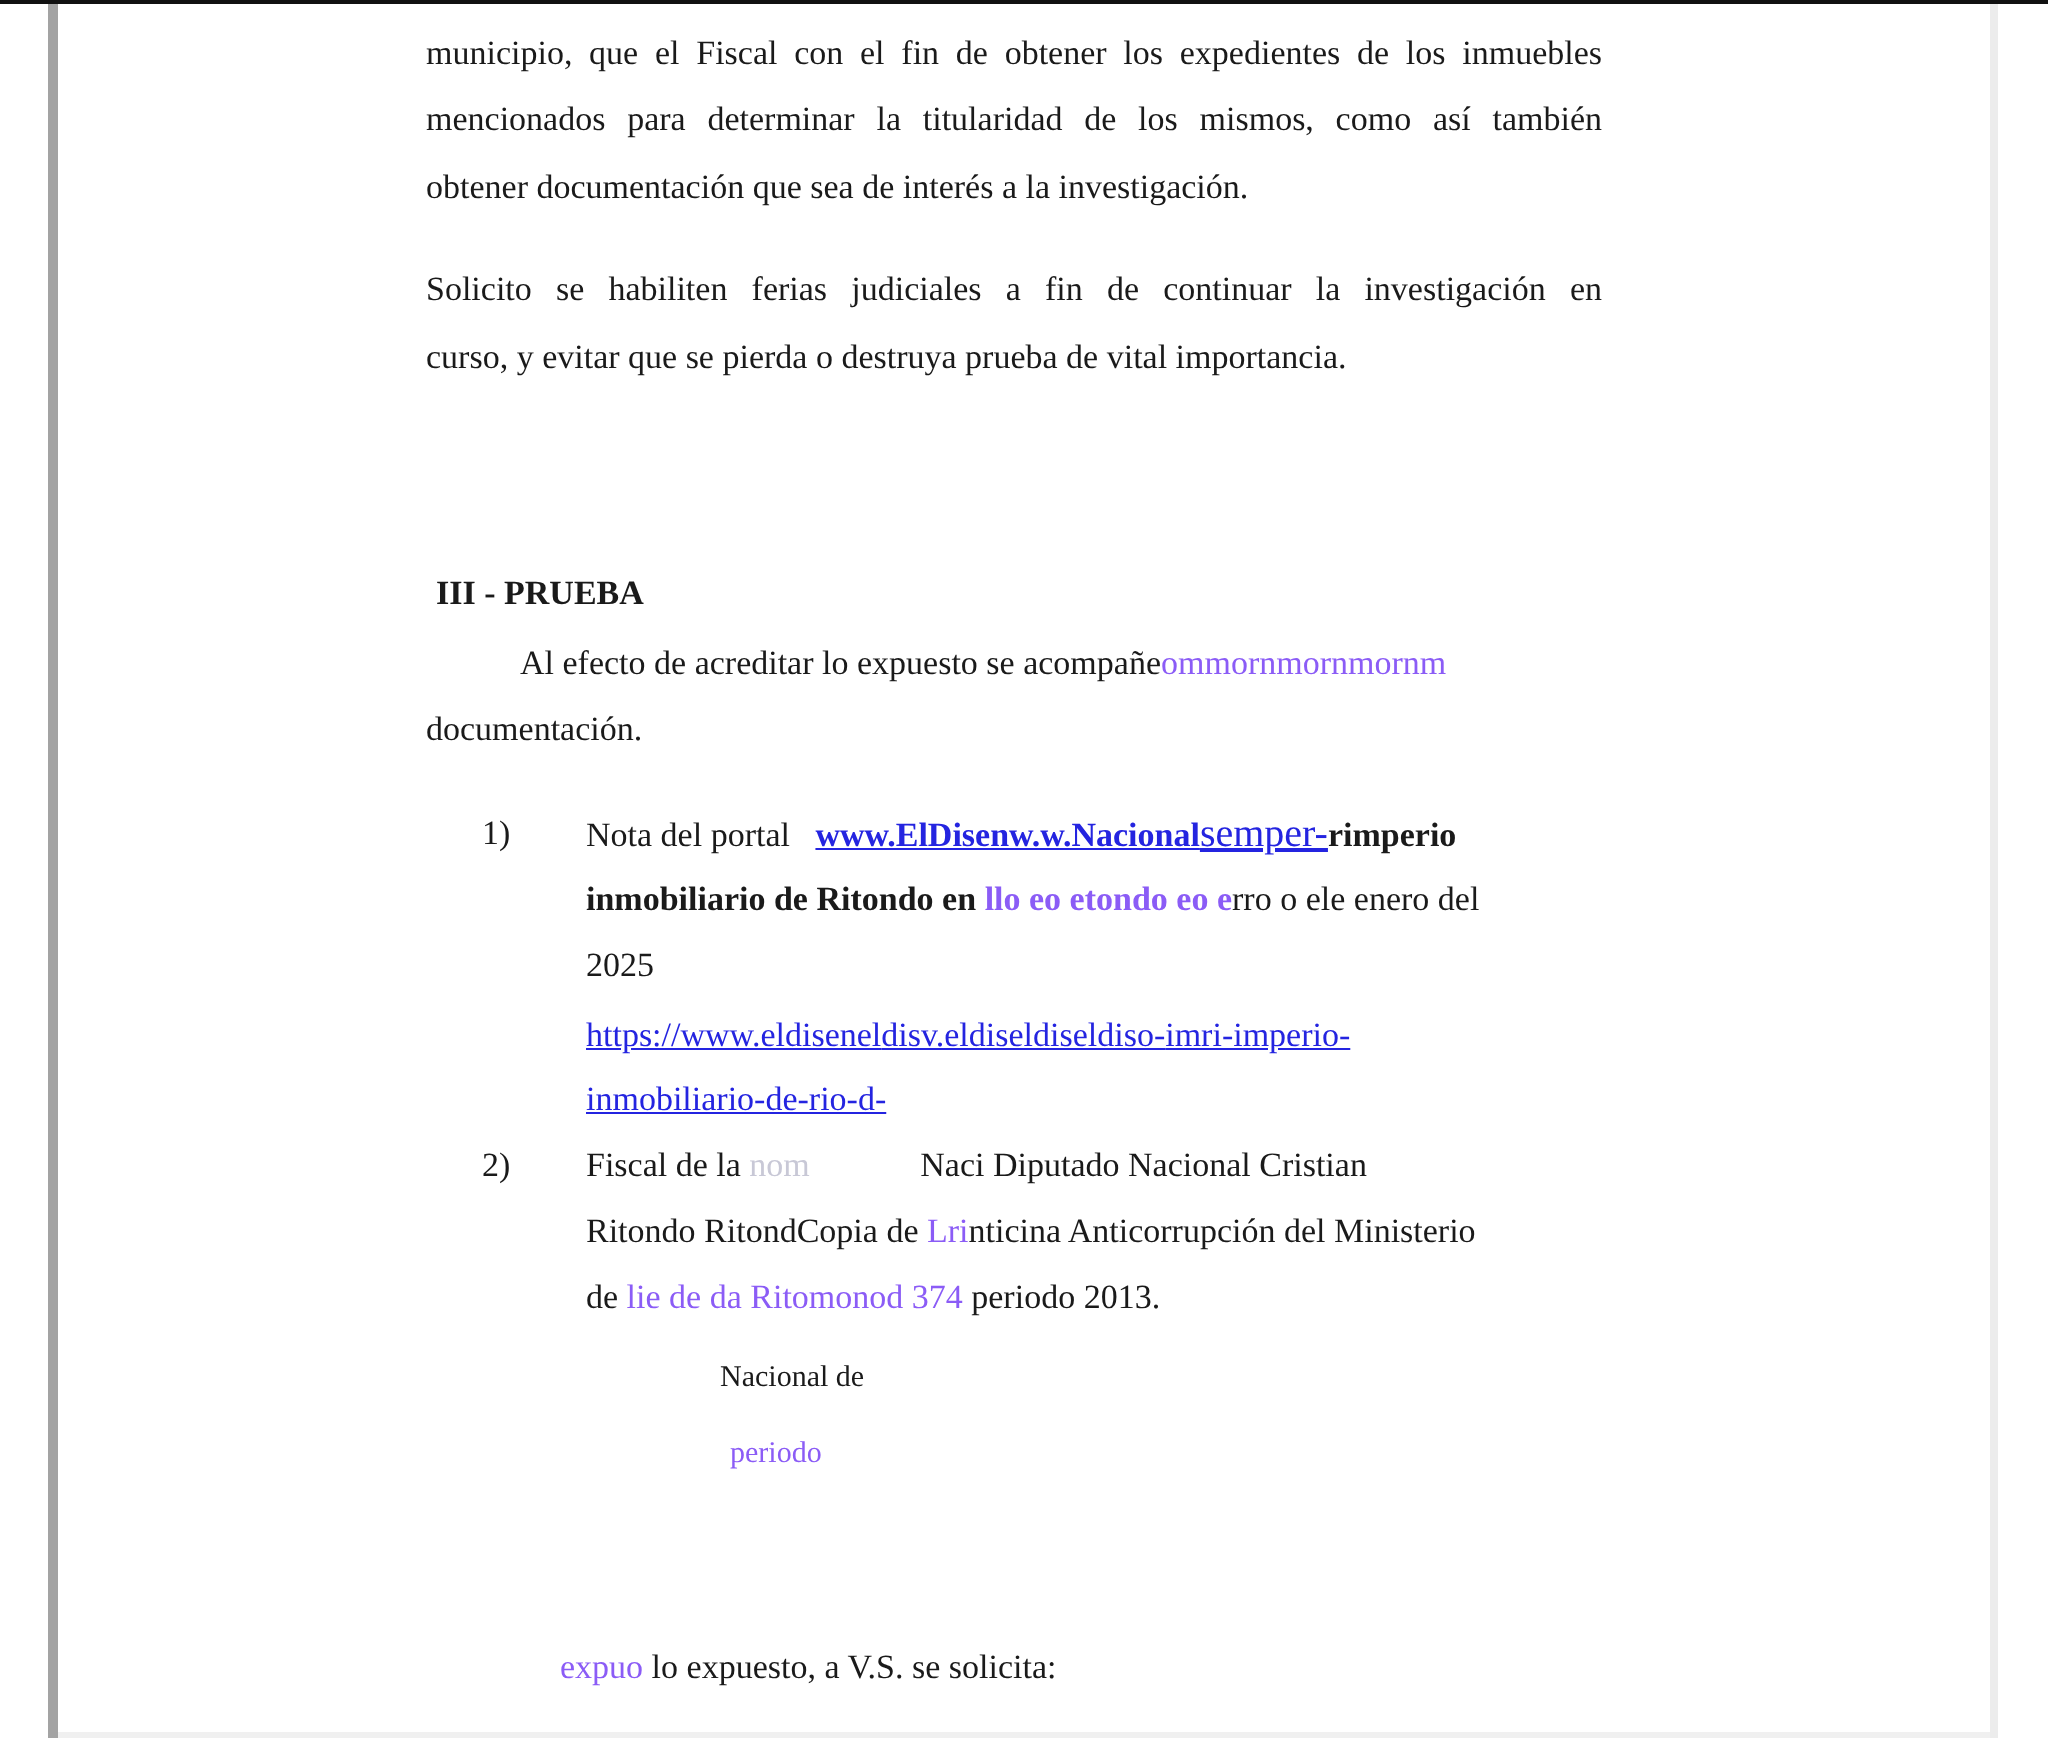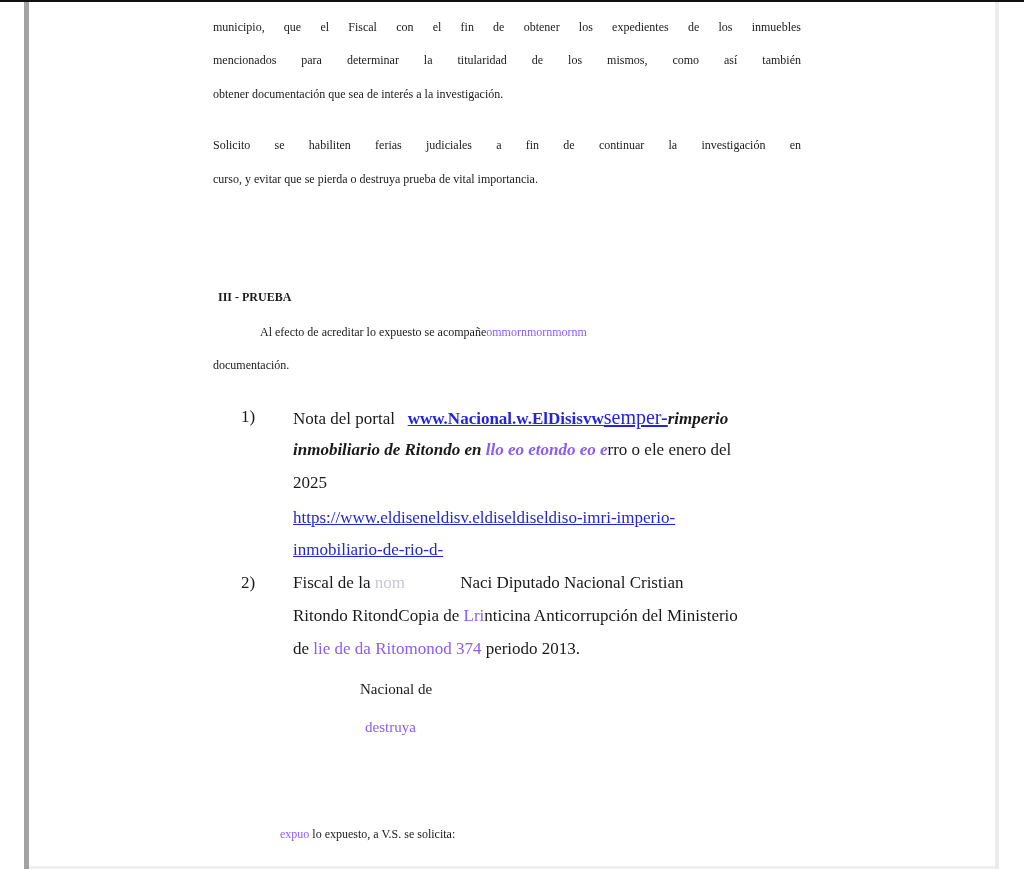--- a/index.html
+++ b/index.html
@@ -8,24 +8,24 @@
     background: #ffffff; position: relative;
     font-family: "Liberation Serif", "DejaVu Serif", serif;
     color: #1a1a1a;
   }
   .topbar { position: absolute; left: 0; top: 0; width: 1024px; height: 2px; background: #111; }
   .leftbar { position: absolute; left: 24px; top: 2px; width: 5px; height: 867px; background: #a3a3a3; }
   .rightbar { position: absolute; left: 995px; top: 2px; width: 4px; height: 867px; background: #ececec; }
   .bottombar { position: absolute; left: 29px; top: 866px; width: 966px; height: 3px; background: #f0f0f0; }
 
   .page { position: absolute; left: 213px; top: 0; width: 590px; }
-  .line { position: absolute; left: 0; white-space: nowrap; font-size: 12px; line-height: 22px; }
+  .line { position: absolute; left: 0; white-space: nowrap; font-size: 17px; line-height: 22px; }
   .just { width: 588px; text-align: justify; text-align-last: justify; }
   .bold { font-weight: bold; margin-top: 16px; }
-  .italic-bold { font-weight: bold; font-style: italic; }
+  .italic-bold { font-weight: bold; }
   .link { color: #2424e0; text-decoration: underline; }
   .faded { color: #8b5cf6; }
   .ghost { color: #c8c8d6; text-align: center; }
   .num { position: absolute; left: 28px; font-size: 17px; line-height: 22px; }
   .item { position: absolute; left: 80px; font-size: 17px; line-height: 22px; white-space: nowrap; }
 </style>
 </head>
 <body>
 
 <div class="topbar"></div>
@@ -44,21 +44,21 @@
 
   <div class="line bold" style="top:270px; left:5px">III - PRUEBA</div>
 
   <div class="line" style="top:321px; left:47px">
     <span>Al efecto de acreditar lo expuesto se acompañe</span><span class="faded">ommornmornmornm</span>
   </div>
   <div class="line" style="top:354px">documentación.</div>
 
   <div class="num" style="top:406px">1)</div>
   <div class="item" style="top:406px">
-    <span>Nota del portal</span>&nbsp;&nbsp;&nbsp;<span class="link bold">www.Nacional.w.ElDisisvw</span><span class="link" style="font-size:20px">semper-</span><span class="italic-bold">rimperio</span>
+    <span>Nota del portal</span>&nbsp;&nbsp;&nbsp;<span class="link bold">www.ElDisenw.w.Nacional</span><span class="link" style="font-size:20px">semper-</span><span class="italic-bold">rimperio</span>
   </div>
   <div class="item" style="top:439px">
     <span class="italic-bold">inmobiliario de Ritondo en</span><span class="italic-bold faded"> llo eo etondo eo e</span><span>rro o ele enero del</span>
   </div>
   <div class="item" style="top:472px">2025</div>
   <div class="item" style="top:507px">
     <span class="link">https://www.eldisenel</span><span class="link">disv.eldiseldiseldiso-</span><span class="link">imri-imperio-</span>
   </div>
   <div class="item" style="top:539px">
     <span class="link">inmobiliario-de-rio-d-</span>
@@ -69,18 +69,18 @@
     <span>Fiscal de la</span> <span class="ghost">nom            </span>&nbsp;&nbsp;&nbsp;&nbsp;&nbsp;&nbsp;&nbsp;&nbsp;&nbsp;&nbsp;&nbsp;&nbsp;<span>Naci Diputado Nacional Cristian</span>
   </div>
   <div class="item" style="top:605px">
     <span>Ritondo</span> <span>RitondCopia de</span> <span class="faded">Lri</span><span>nticina Anticorrupción del Ministerio</span>
   </div>
   <div class="item" style="top:638px">
     <span>de</span> <span class="faded">lie de  da Ritomonod 374</span> <span>periodo 2013.</span>
   </div>
 
   <div class="line" style="top:678px; left:147px; font-size:15px">Nacional de</div>
-  <div class="line faded" style="top:716px; left:152px; font-size:15px">destruya</div>
+  <div class="line faded" style="top:716px; left:152px; font-size:15px">periodo</div>
 
   <div class="line" style="top:823px; left:67px">
     <span class="faded">expuo</span><span> lo expuesto, a V.S. se solicita:</span>
   </div>
 </div>
 
 </body></html>

